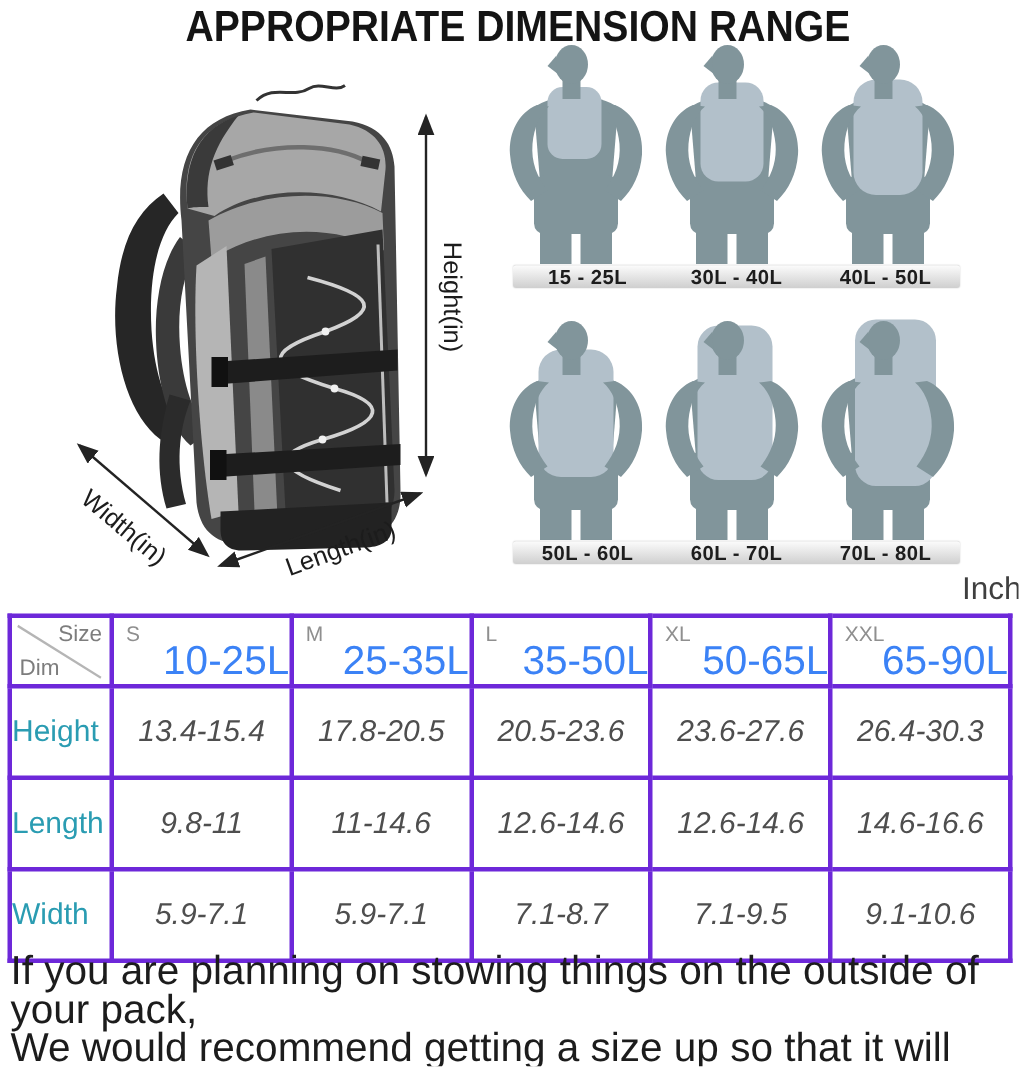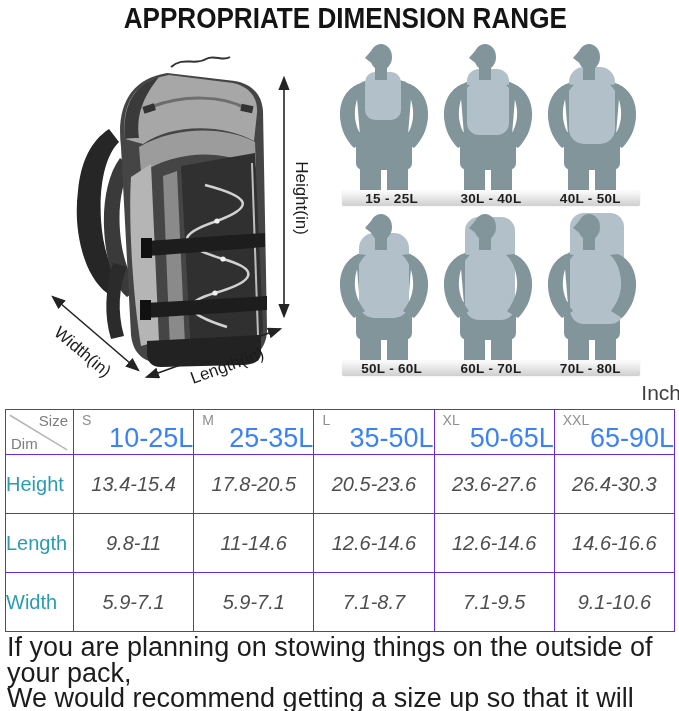--- a/index.html
+++ b/index.html
@@ -38,21 +38,21 @@
   .inch-label{
     position:absolute;top:381px;right:10px;
     font-family:Liberation Sans, sans-serif;
     font-size:21px;color:#3f3f3f;
   }
   
   table.size-table{
     position:absolute;top:409px;left:5px;width:670px;
     border-collapse:collapse;table-layout:fixed;
   }
-  .size-table td,.size-table th{border:1px solid #6d28d9;padding:0;}
+  .size-table td,.size-table th{border:3px solid #6d28d9;padding:0;}
   .corner-cell{position:relative;height:42px;}
   .corner-diag{position:absolute;inset:0;width:100%;height:100%;}
   .corner-diag line{stroke:#b5b5b5;stroke-width:1.5;}
   .corner-size{position:absolute;top:2px;right:5px;font-size:15px;color:#7d7d7d;font-weight:400;}
   .corner-dim{position:absolute;bottom:2px;left:5px;font-size:15px;color:#7d7d7d;font-weight:400;}
   .col-head{position:relative;height:42px;vertical-align:top;font-weight:400;}
   .size-letter{position:absolute;top:2px;left:8px;font-size:14px;color:#8f8f8f;}
   .vol{margin-top:13px;padding-left:18px;text-align:right;font-size:27px;color:#3b82f6;}
   .row-label{height:58px;font-size:20px;color:#2a9cb2;padding-left:9px;text-align:left;font-weight:400;}
   .data-cell{height:58px;text-align:center;font-size:20px;color:#4e4e4e;font-style:italic;}
@@ -118,21 +118,21 @@
     <line class="dim-line" x1="284" y1="38" x2="284" y2="276" marker-start="url(#ah)" marker-end="url(#ah)"></line>
     <text class="dim-label" transform="translate(296,158) rotate(90)" text-anchor="middle">Height(in)</text>
 
     <line class="dim-line" x1="53" y1="257" x2="138" y2="330" marker-start="url(#ah)" marker-end="url(#ah)"></line>
     <text class="dim-label" transform="translate(79,316) rotate(40)" text-anchor="middle">Width(in)</text>
 
     <line class="dim-line" x1="147" y1="337" x2="280" y2="289" marker-start="url(#ah)" marker-end="url(#ah)"></line>
     <text class="dim-label" transform="translate(229,331) rotate(-20)" text-anchor="middle">Length(in)</text>
   </svg>
 
-  <div class="sil-row" style="top:42px">
+  <div class="sil-row" style="top:28px">
     <div class="figures">
         <div class="figure-cell">
     <svg class="figure-svg" viewBox="0 0 100 148">
       <g>
         <path class="body-part" d="M50,36 C61,36 73,39 78,44 L74,93 C74,93 62,99 50,99 C38,99 26,93 26,93 L22,44 C27,39 39,36 50,36 Z"></path>
         <rect class="body-part" x="22" y="89" width="56" height="39" rx="7"></rect>
         <rect class="body-part" x="26" y="120" width="21" height="28"></rect>
         <rect class="body-part" x="53" y="120" width="21" height="28"></rect>
       </g>
       <rect class="pack" x="31" y="30" width="36" height="48" rx="10"></rect>

